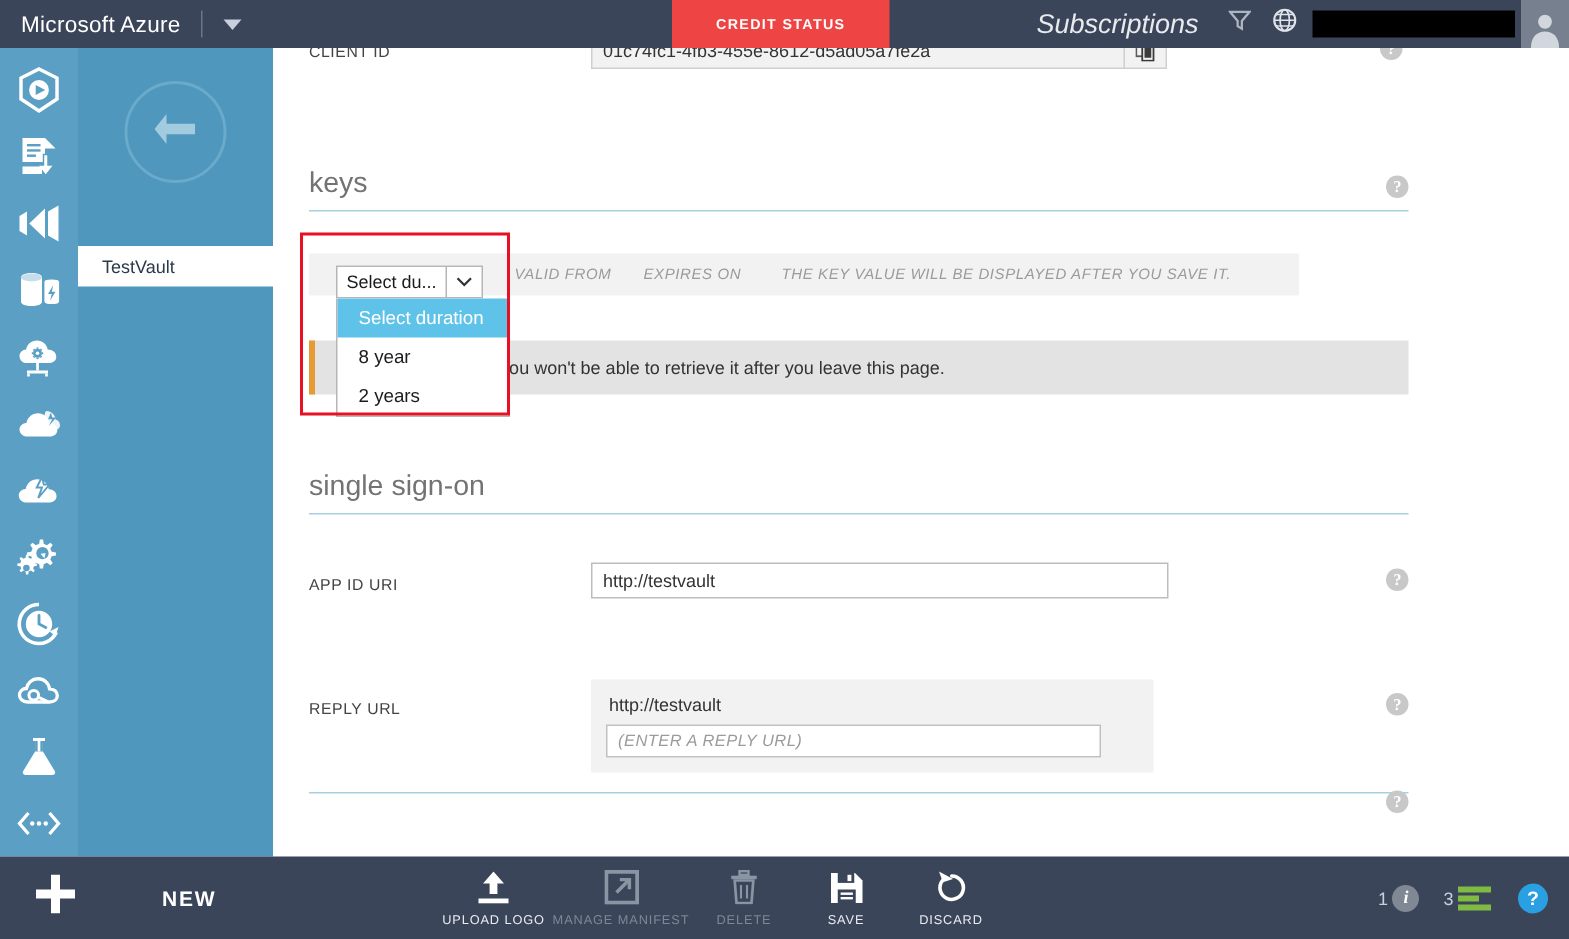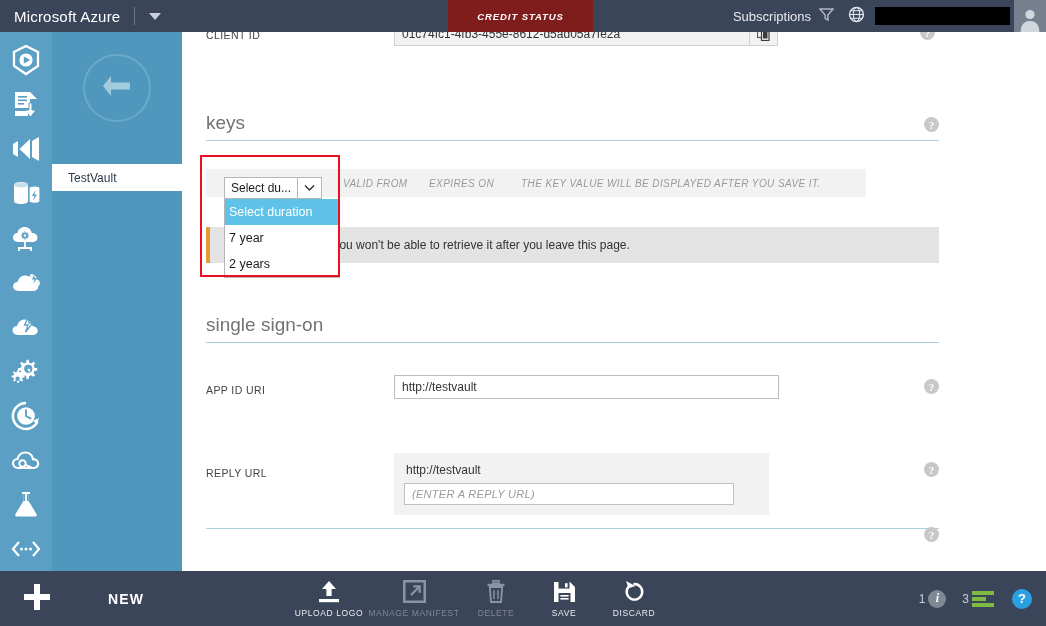--- a/index.html
+++ b/index.html
@@ -23,29 +23,29 @@
   }
   .brand-div {
     width: 1px; height: 18px; background: #6d7689; margin: 0 14px;
   }
   .chev-down {
     width: 0; height: 0; border-left: 6px solid transparent;
     border-right: 6px solid transparent; border-top: 7px solid #c9cfdc;
   }
   .credit-btn {
     position: absolute; left: 448px; top: 0; width: 145px; height: 32px;
-    background: #7f1d1d; color: #ffffff; font-size: 9.5px; font-weight: bold;
+    background: #ef4444; color: #ffffff; font-size: 9.5px; font-weight: bold;
     letter-spacing: .9px; display: flex; align-items: center;
-    justify-content: center; border: none; cursor: pointer; font-style: italic;
+    justify-content: center; border: none; cursor: pointer;
   }
   .tr-group {
     position: absolute; right: 0; top: 0; height: 32px;
     display: flex; align-items: center;
   }
-  .subs-label { color: #e8eaee; font-size: 13px; margin-right: 8px; }
+  .subs-label { color: #e8eaee; font-size: 18px; margin-right: 20px; font-style: italic; }
   .filter-ico { margin-right: 14px; }
   .globe-ico { margin-right: 10px; }
   .acct-black {
     width: 135px; height: 18px; background: #000000; margin-right: 4px;
   }
   .avatar-box {
     width: 32px; height: 32px; background: #76808f;
     display: flex; align-items: flex-end; justify-content: center;
   }
 
@@ -139,21 +139,21 @@
   }
   .ddl-arrow {
     width: 24px; height: 20px; border-left: 1px solid #b6b6b6;
     display: flex; align-items: center; justify-content: center;
   }
   .ddl-list {
     position: absolute; left: 0; top: 22px; width: 116px;
     background: #ffffff; border: 1px solid #b6b6b6; border-top: none;
   }
   .ddl-opt {
-    height: 26px; display: flex; align-items: center; padding-left: 4px;
+    height: 26px; display: flex; align-items: center; padding-left: 14px;
     font-size: 12.5px; color: #1b1b1b; cursor: pointer;
   }
   .ddl-opt.sel { background: #5fc2e8; color: #ffffff; }
 
   
   .annot {
     position: absolute; border: 2px solid #e81123; pointer-events: none;
     z-index: 40;
   }
 
@@ -460,21 +460,21 @@
           <div class="ddl-closed">
             <span class="ddl-text">Select du...</span>
             <span class="ddl-arrow">
               <svg width="11" height="8" viewBox="0 0 11 8">
                   <path d="M1 1.5 L5.5 6 L10 1.5" fill="none" stroke="#333" stroke-width="1.5"></path>
                 </svg>
             </span>
           </div>
           <div class="ddl-list">
             <div class="ddl-opt sel">Select duration</div>
-            <div class="ddl-opt">7 year</div>
+            <div class="ddl-opt">8 year</div>
             <div class="ddl-opt">2 years</div>
           </div>
         </div>
       </div>
 
       <div class="info-bar" style="margin-top:30px;">
         <span>Copy the key value. You won't be able to retrieve it after you leave this page.</span>
       </div>
     </div>
 

